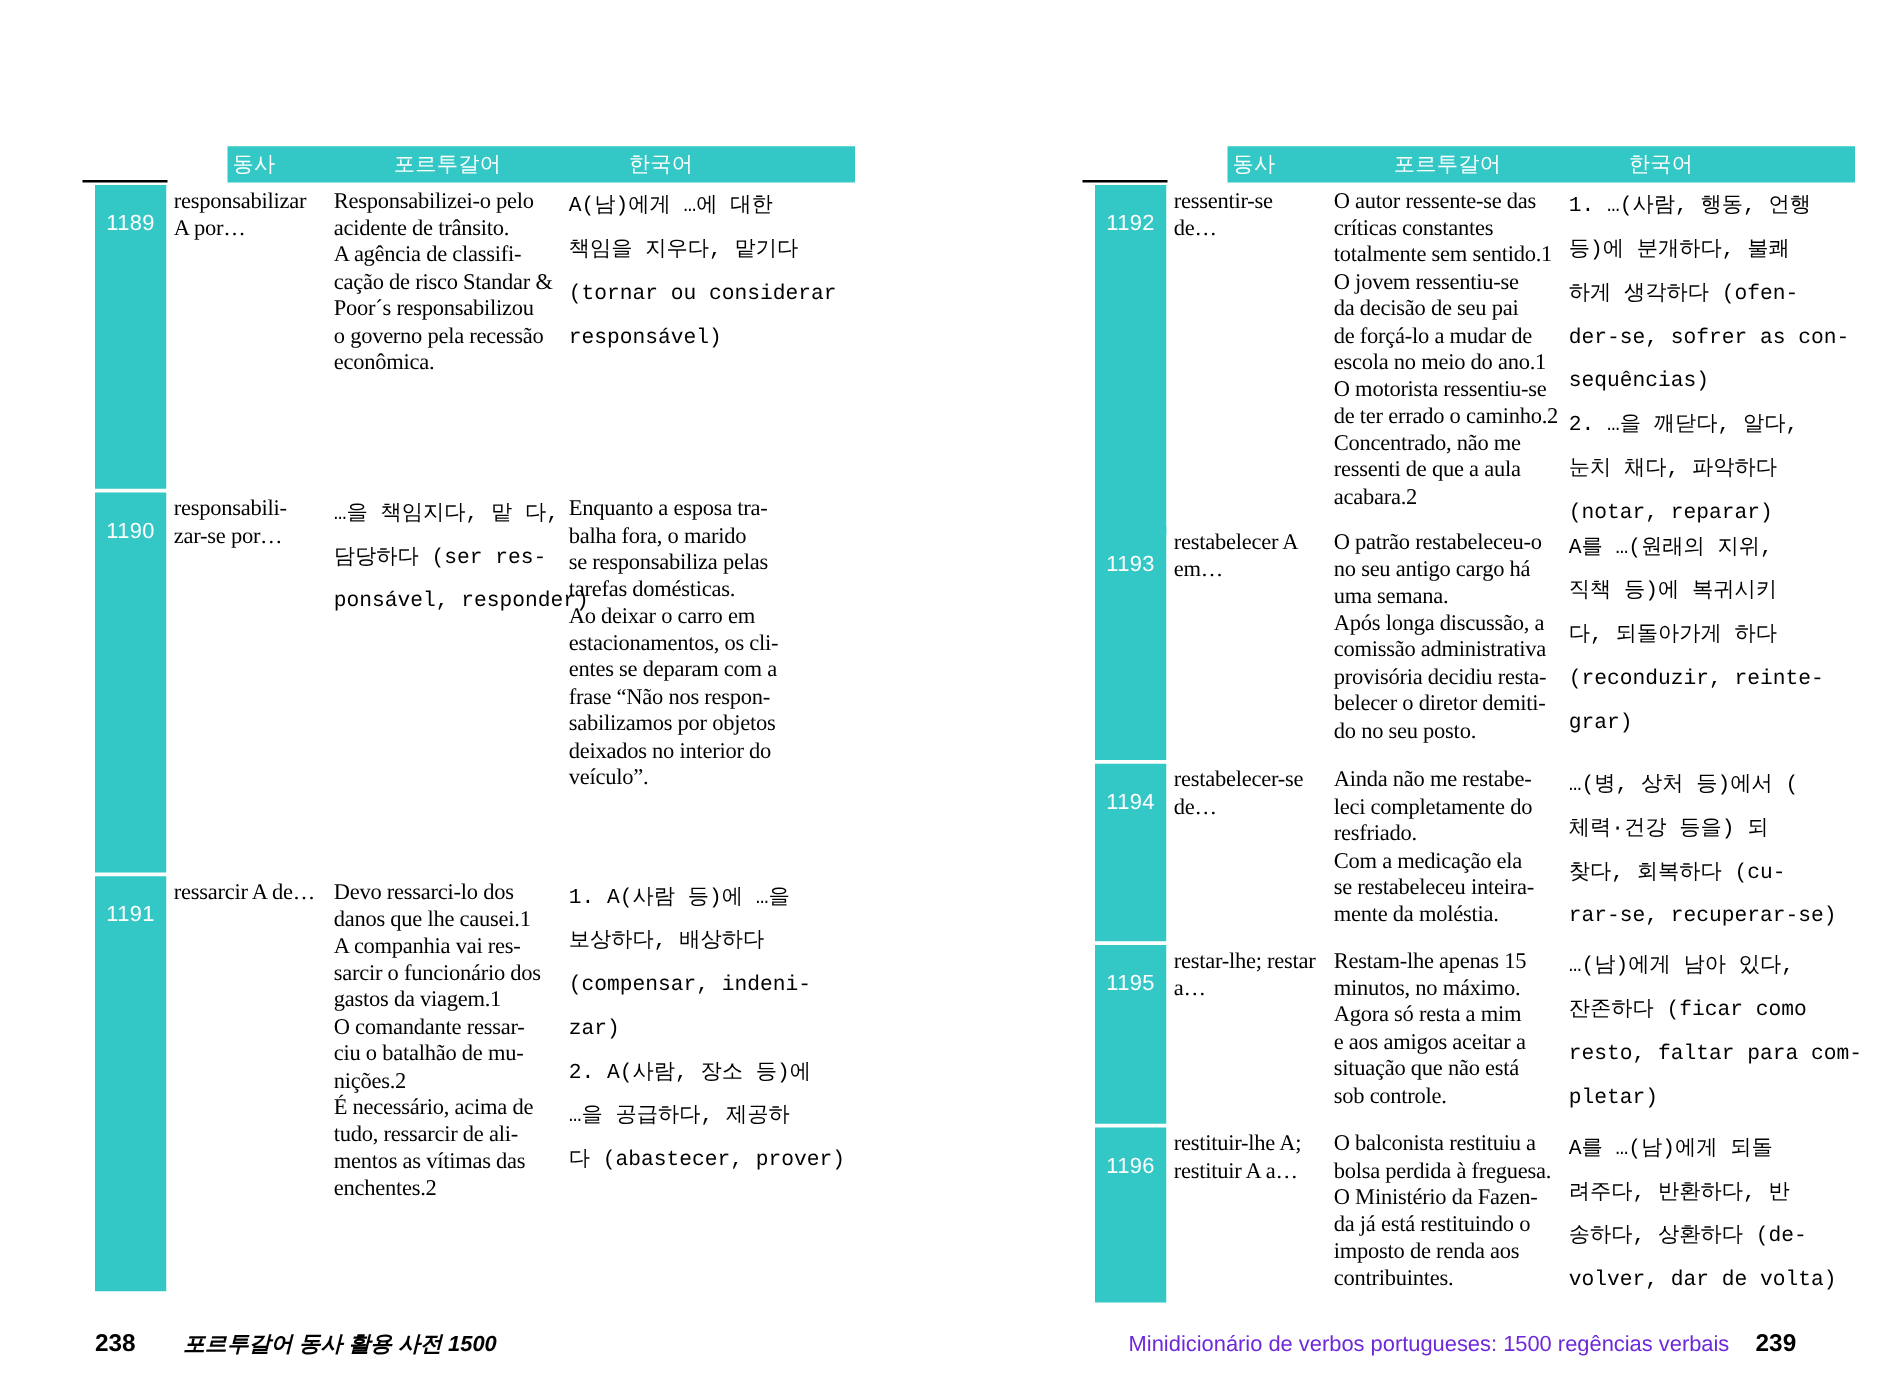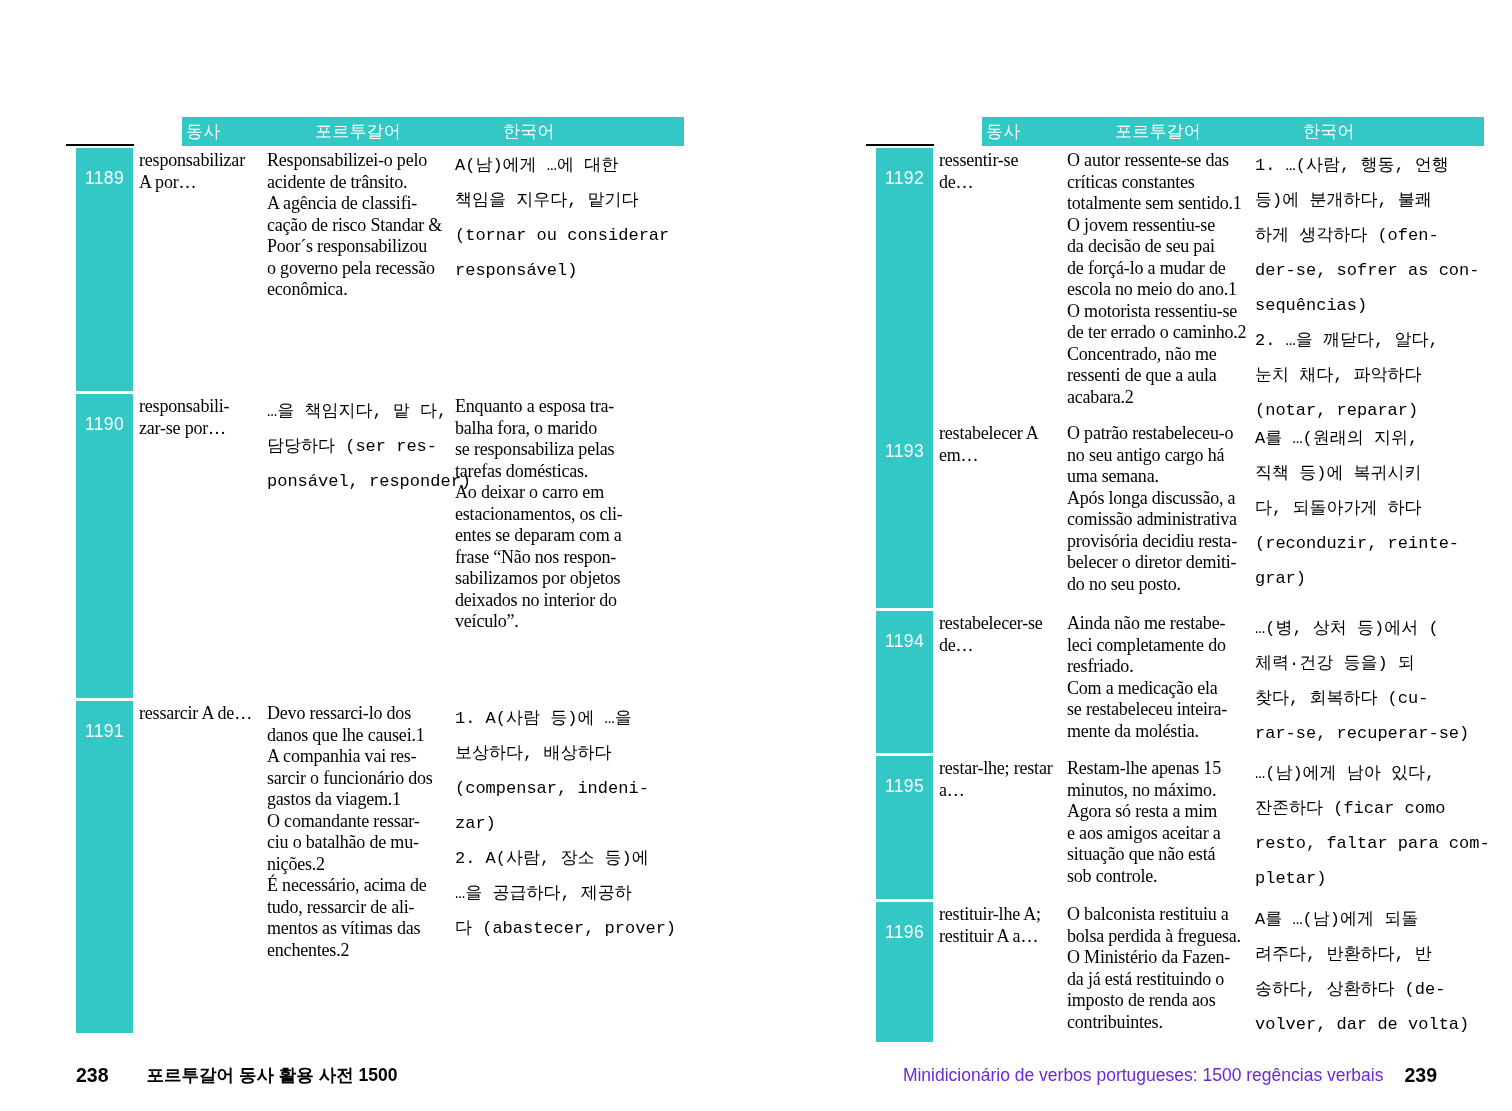--- a/index.html
+++ b/index.html
@@ -57,21 +57,21 @@
     font-family: Liberation Mono, monospace;
     font-size: 17px; line-height: 35px; padding-left: 3px; padding-top: 0;
   }
 
   .footer {
     position: absolute; top: 1062px; height: 26px;
     display: flex; align-items: center;
   }
   #footer-left { left: 76px; gap: 38px; justify-content: center; }
   #footer-left .pageno { font-weight: bold; font-size: 19.5px; }
-  #footer-left .booktitle { font-weight: bold; font-size: 17.5px; }
+  #footer-left .booktitle { font-weight: bold; font-size: 17.5px; font-style: italic; }
   #footer-right { right: 75px; gap: 21px; }
   #footer-right .booktitle { font-size: 17.5px; color: #6d28d9; }
   #footer-right .pageno { font-weight: bold; font-size: 19.5px; }
 </style>
 </head>
 <body>
 
 <div class="page" id="page-left">
   <div class="header-rule"></div>
   <div class="thead">

